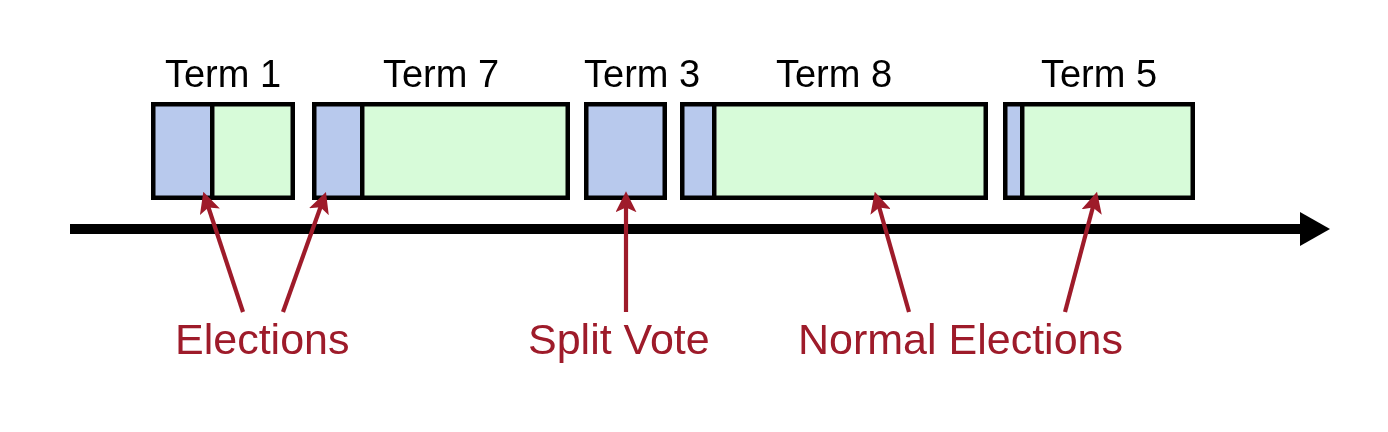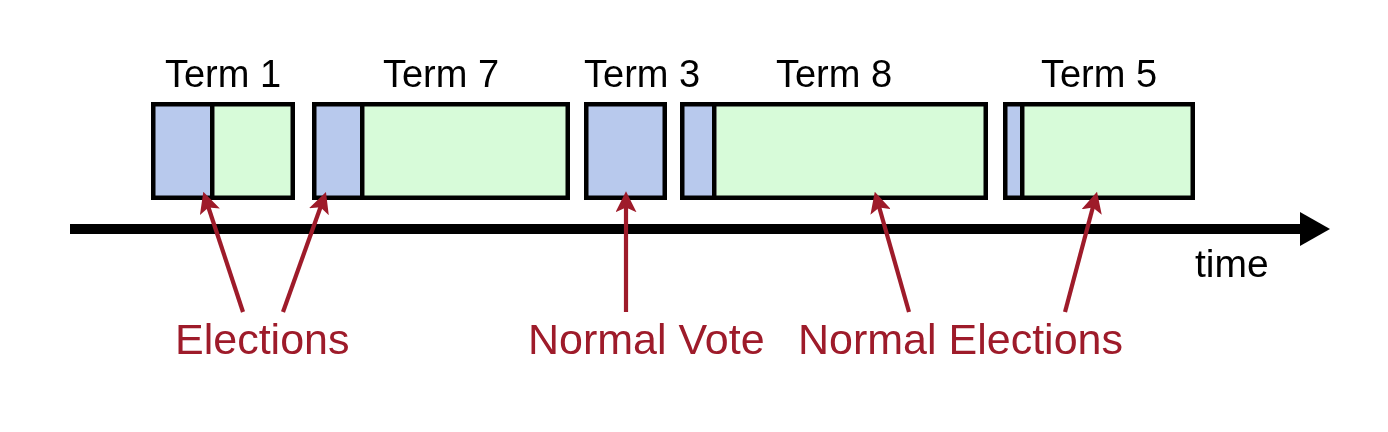--- a/index.html
+++ b/index.html
@@ -108,19 +108,18 @@
 
   <div id="term-labels">
       <div class="term-label" style="left: 151px; top: 55px; width: 144px;">Term 1</div>
       <div class="term-label" style="left: 312px; top: 55px; width: 258px;">Term 7</div>
       <div class="term-label" style="left: 584px; top: 55px; width: 83px;">Term 3</div>
       <div class="term-label" style="left: 680px; top: 55px; width: 308px;">Term 8</div>
       <div class="term-label" style="left: 1003px; top: 55px; width: 192px;">Term 5</div>
     </div>
   <div id="anno-labels">
       <div class="anno-label" style="left: 175px; top: 318px;">Elections</div>
-      <div class="anno-label" style="left: 528px; top: 318px;">Normal Vote</div>
+      <div class="anno-label" style="left: 528px; top: 318px;">Split Vote</div>
       <div class="anno-label" style="left: 798px; top: 318px;">Normal Elections</div>
     </div>
 
-  <div class="axis-label" id="time-label" style="left: 1195px; top: 244px;">time</div>
 
 </div>
 
 </body></html>

